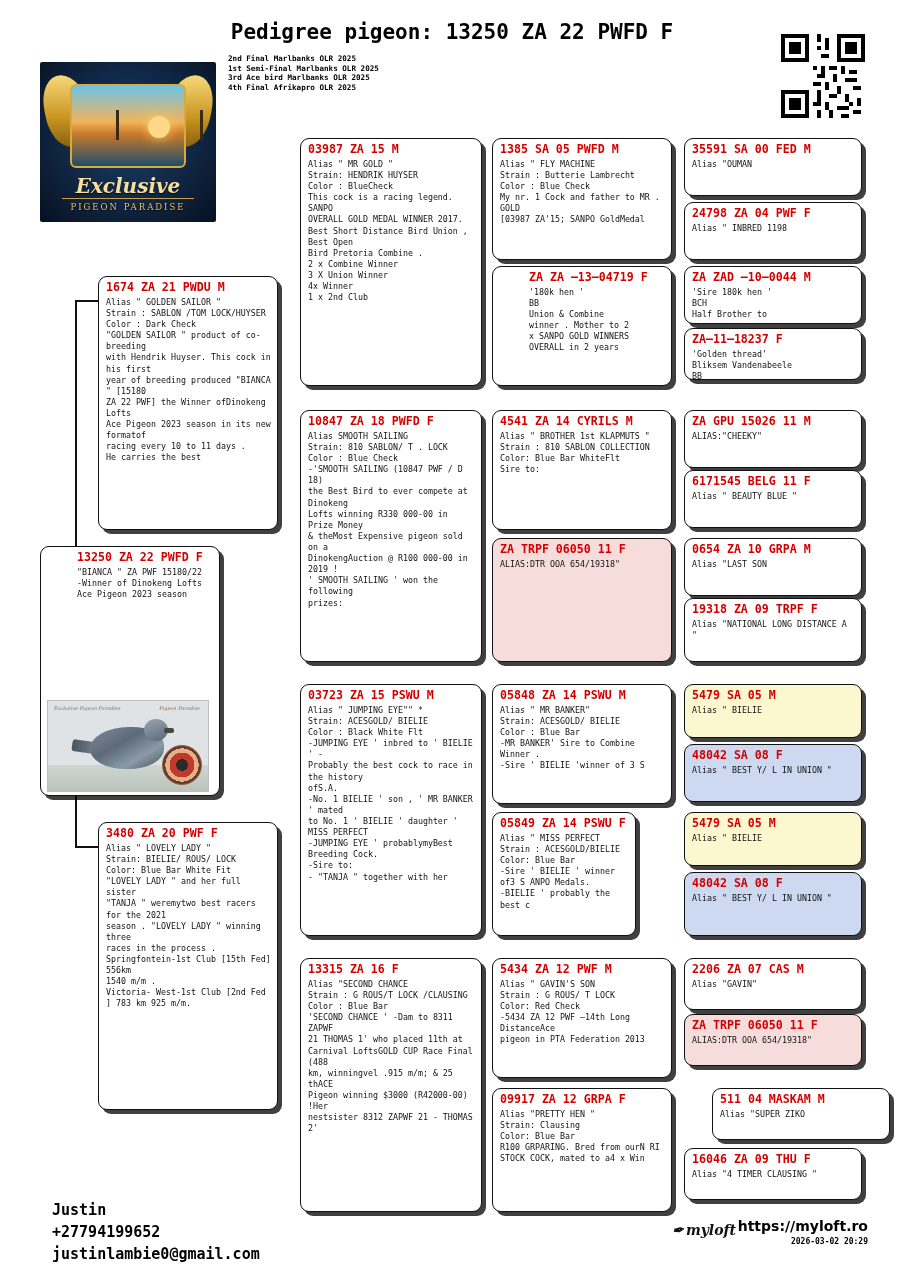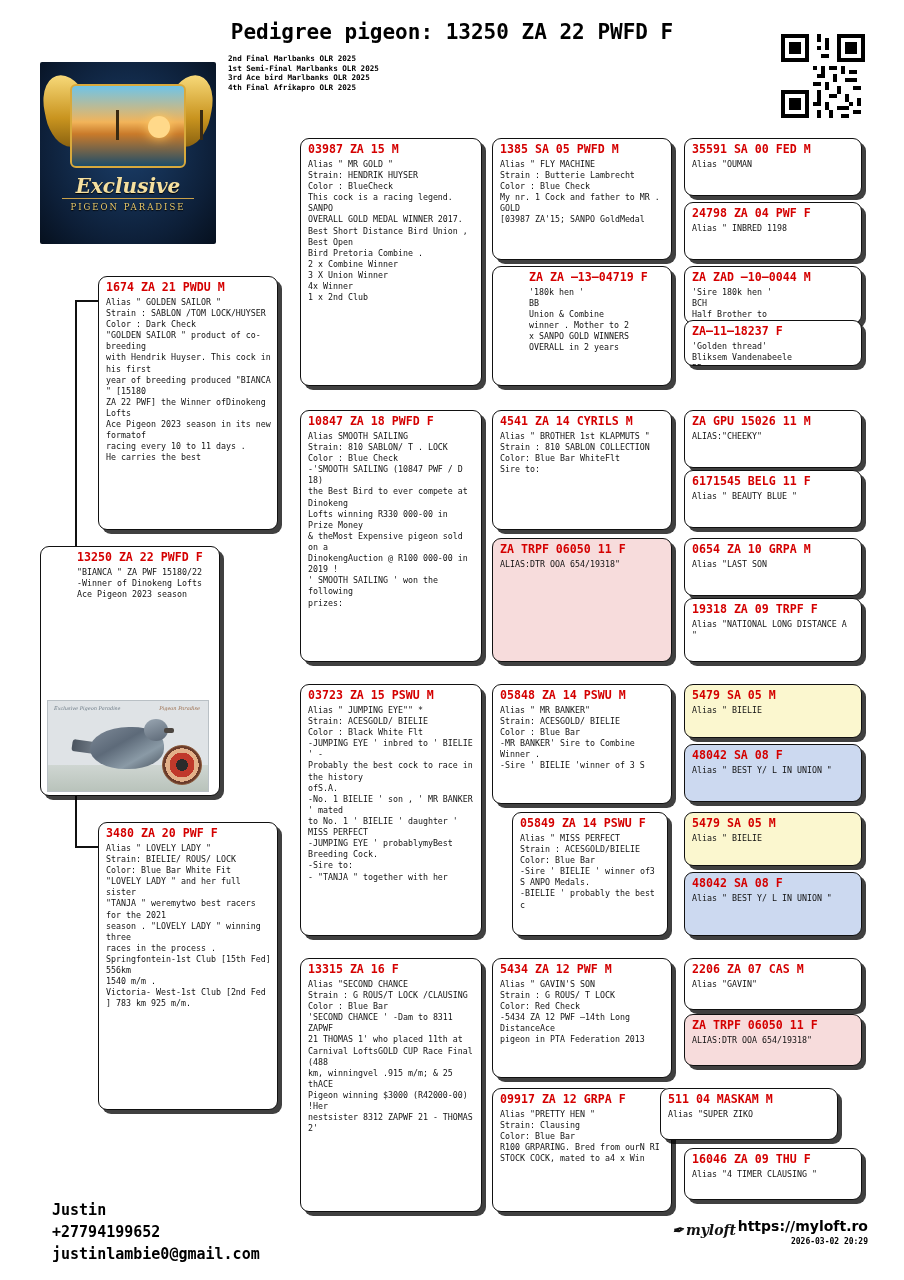--- a/index.html
+++ b/index.html
@@ -41,21 +41,21 @@
   .qr {
     position: absolute;
     top: 34px; left: 781px;
     width: 84px; height: 84px;
   }
   .qr svg { display:block; }
 
   .logo {
     position: absolute;
     top: 62px; left: 40px;
-    width: 176px; height: 182px;
+    width: 176px; height: 160px;
     border-radius: 2px;
     overflow: hidden;
     background: radial-gradient(ellipse at 50% 45%, #1b3f6b 0%, #0d1f38 70%, #06101e 100%);
   }
   .logo .wingL, .logo .wingR {
     position:absolute; top: 14px; width: 48px; height: 70px;
     background: linear-gradient(180deg,#f7d979,#c9941f 60%,#8a6210);
     border-radius: 50% 50% 40% 40%;
   }
   .logo .wingL { left: 4px;  transform: skewY(12deg) rotate(-12deg); }
@@ -404,21 +404,21 @@
     <div class="body">ALIAS:DTR OOA 654/19318"</div>
   </div>
   <div class="card" style="left:492px; top:684px; width:180px; height:120px;">
     <div class="hdr">05848 ZA 14 PSWU M</div>
     <div class="body">Alias " MR BANKER"
 Strain: ACESGOLD/ BIELIE
 Color : Blue Bar
 -MR BANKER' Sire to Combine Winner .
 -Sire ' BIELIE 'winner of 3 S</div>
   </div>
-  <div class="card" style="left:512px; top:812px; width:156px; height:124px;">
+  <div class="card" style="left:492px; top:812px; width:144px; height:124px;">
     <div class="hdr">05849 ZA 14 PSWU F</div>
     <div class="body">Alias " MISS PERFECT
 Strain : ACESGOLD/BIELIE
 Color: Blue Bar
 -Sire ' BIELIE ' winner of3 S ANPO Medals.
 -BIELIE ' probably the best c</div>
   </div>
   <div class="card" style="left:492px; top:958px; width:180px; height:120px;">
     <div class="hdr">5434 ZA 12 PWF M</div>
     <div class="body">Alias " GAVIN'S SON
@@ -443,21 +443,21 @@
   <div class="card" style="left:684px; top:202px; width:178px; height:58px;">
     <div class="hdr">24798 ZA 04 PWF F</div>
     <div class="body">Alias " INBRED 1198</div>
   </div>
   <div class="card" style="left:684px; top:266px; width:178px; height:58px;">
     <div class="hdr">ZA ZAD –10–0044 M</div>
     <div class="body">'Sire 180k hen '
 BCH
 Half Brother to</div>
   </div>
-  <div class="card" style="left:684px; top:320px; width:178px; height:46px;">
+  <div class="card" style="left:684px; top:328px; width:178px; height:52px;">
     <div class="hdr">ZA–11–18237 F</div>
     <div class="body">'Golden thread'
 Bliksem Vandenabeele
 BB</div>
   </div>
   <div class="card" style="left:684px; top:410px; width:178px; height:58px;">
     <div class="hdr">ZA GPU 15026 11 M</div>
     <div class="body">ALIAS:"CHEEKY"</div>
   </div>
   <div class="card" style="left:684px; top:470px; width:178px; height:58px;">
@@ -489,21 +489,21 @@
     <div class="body">Alias " BEST Y/ L IN UNION "</div>
   </div>
   <div class="card" style="left:684px; top:958px; width:178px; height:52px;">
     <div class="hdr">2206 ZA 07 CAS M</div>
     <div class="body">Alias "GAVIN"</div>
   </div>
   <div class="card pink" style="left:684px; top:1014px; width:178px; height:52px;">
     <div class="hdr">ZA TRPF 06050 11 F</div>
     <div class="body">ALIAS:DTR OOA 654/19318"</div>
   </div>
-  <div class="card" style="left:660px; top:1088px; width:178px; height:52px;">
+  <div class="card" style="left:712px; top:1088px; width:178px; height:52px;">
     <div class="hdr">511 04 MASKAM M</div>
     <div class="body">Alias "SUPER ZIKO</div>
   </div>
   <div class="card" style="left:684px; top:1148px; width:178px; height:52px;">
     <div class="hdr">16046 ZA 09 THU F</div>
     <div class="body">Alias "4 TIMER CLAUSING "</div>
   </div>
 
   <div class="footer-left">
     <div>Justin</div>

